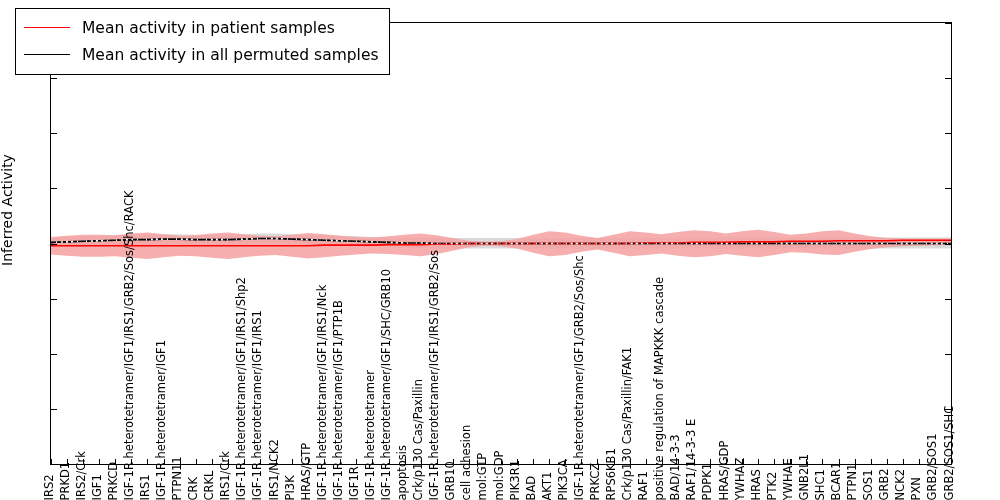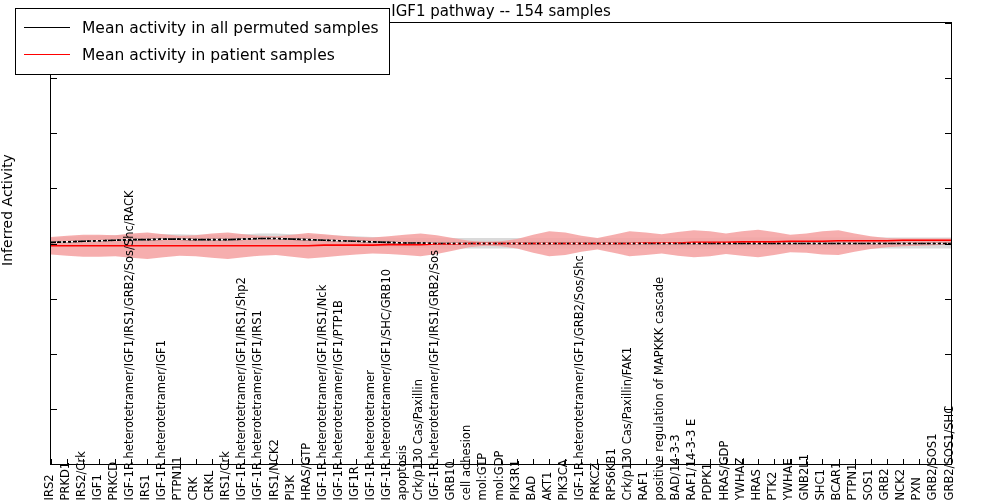--- a/index.html
+++ b/index.html
@@ -53,21 +53,20 @@
   .legend-swatch{width:46px;height:0;margin-right:12px;flex:0 0 auto;}
   .legend-swatch.black{border-top:1.6px solid #000;}
   .legend-swatch.red{border-top:1.6px solid #ff0000;}
   .legend-text{font-size:15.5px;color:#000;white-space:nowrap;}
 </style>
 </head>
 <body>
 
 <div id="root">
 
-  <div id="chart-title">IGF1 pathway -- 154 samples</div>
 
   <div id="plot-frame">
     <div id="plot-clip">
       <svg id="plot-svg" width="900" height="441" viewBox="0 0 900 441" preserveAspectRatio="none">
           <path d="M0.00 214.99 L16.07 213.88 L32.14 213.33 L48.21 212.78 L64.29 212.23 L80.36 211.68 L96.43 211.68 L112.50 211.13 L128.57 211.13 L144.64 211.68 L160.71 211.68 L176.79 211.68 L192.86 211.13 L208.93 210.58 L225.00 210.58 L241.07 211.13 L257.14 211.68 L273.21 212.23 L289.29 212.78 L305.36 213.33 L321.43 213.88 L337.50 214.44 L353.57 214.99 L369.64 214.99 L385.71 214.99 L401.79 214.99 L417.86 214.99 L433.93 214.99 L450.00 214.99 L466.07 214.99 L482.14 214.99 L498.21 214.99 L514.29 214.99 L530.36 214.99 L546.43 214.99 L562.50 214.99 L578.57 214.99 L594.64 214.99 L610.71 214.99 L626.79 214.99 L642.86 214.99 L658.93 214.99 L675.00 214.44 L691.07 214.44 L707.14 214.44 L723.21 214.44 L739.29 214.44 L755.36 214.44 L771.43 214.44 L787.50 214.44 L803.57 214.44 L819.64 214.44 L835.71 214.44 L851.79 214.44 L867.86 214.44 L883.93 214.44 L900.00 214.44 L900.00 225.46 L883.93 225.46 L867.86 225.46 L851.79 225.46 L835.71 225.46 L819.64 225.46 L803.57 225.46 L787.50 225.46 L771.43 225.46 L755.36 225.46 L739.29 225.46 L723.21 225.46 L707.14 225.46 L691.07 225.46 L675.00 225.46 L658.93 225.46 L642.86 225.46 L626.79 225.46 L610.71 225.46 L594.64 225.46 L578.57 225.46 L562.50 225.46 L546.43 225.46 L530.36 225.46 L514.29 225.46 L498.21 225.46 L482.14 225.46 L466.07 225.46 L450.00 225.46 L433.93 225.46 L417.86 225.46 L401.79 225.46 L385.71 225.46 L369.64 224.91 L353.57 224.91 L337.50 224.36 L321.43 223.81 L305.36 223.26 L289.29 222.71 L273.21 222.15 L257.14 221.60 L241.07 221.05 L225.00 220.50 L208.93 220.50 L192.86 221.05 L176.79 221.60 L160.71 221.60 L144.64 221.60 L128.57 221.05 L112.50 221.05 L96.43 221.60 L80.36 221.60 L64.29 222.15 L48.21 222.71 L32.14 223.26 L16.07 223.81 L0.00 223.81 Z" fill="#d4d4d4" fill-opacity="0.85" stroke="none"></path>
           <path d="M0.00 213.88 L16.07 212.78 L32.14 211.68 L48.21 211.68 L64.29 212.23 L80.36 210.58 L96.43 209.47 L112.50 211.13 L128.57 212.78 L144.64 212.23 L160.71 210.58 L176.79 209.47 L192.86 211.13 L208.93 212.78 L225.00 213.33 L241.07 211.68 L257.14 210.03 L273.21 211.13 L289.29 212.78 L305.36 213.88 L321.43 214.44 L337.50 213.33 L353.57 211.68 L369.64 210.58 L385.71 212.23 L401.79 214.99 L417.86 217.74 L433.93 218.85 L450.00 218.29 L466.07 216.09 L482.14 211.68 L498.21 208.37 L514.29 209.47 L530.36 212.78 L546.43 214.99 L562.50 211.68 L578.57 208.37 L594.64 209.47 L610.71 211.13 L626.79 208.92 L642.86 207.27 L658.93 208.37 L675.00 210.58 L691.07 208.37 L707.14 206.72 L723.21 208.92 L739.29 211.68 L755.36 210.58 L771.43 208.37 L787.50 207.27 L803.57 210.58 L819.64 213.33 L835.71 214.99 L851.79 215.54 L867.86 215.54 L883.93 215.54 L900.00 215.54 L900.00 221.60 L883.93 222.15 L867.86 222.71 L851.79 223.26 L835.71 224.36 L819.64 226.01 L803.57 228.77 L787.50 232.08 L771.43 231.53 L755.36 229.87 L739.29 229.32 L723.21 232.08 L707.14 234.28 L691.07 232.63 L675.00 230.97 L658.93 233.18 L642.86 234.28 L626.79 232.63 L610.71 230.42 L594.64 232.08 L578.57 233.18 L562.50 229.87 L546.43 226.56 L530.36 228.77 L514.29 232.08 L498.21 233.18 L482.14 229.87 L466.07 225.46 L450.00 223.26 L433.93 222.71 L417.86 224.36 L401.79 227.67 L385.71 230.97 L369.64 233.18 L353.57 232.08 L337.50 230.97 L321.43 230.42 L305.36 231.53 L289.29 232.63 L273.21 234.28 L257.14 235.38 L241.07 233.73 L225.00 232.08 L208.93 232.63 L192.86 234.28 L176.79 235.94 L160.71 234.83 L144.64 233.18 L128.57 232.63 L112.50 234.28 L96.43 235.94 L80.36 234.83 L64.29 233.18 L48.21 233.73 L32.14 233.73 L16.07 232.63 L0.00 231.53 Z" fill="#f4a0a0" fill-opacity="0.85" stroke="none"></path>
           <path d="M0.00 219.40 L16.07 218.85 L32.14 218.29 L48.21 217.74 L64.29 217.19 L80.36 216.64 L96.43 216.64 L112.50 216.09 L128.57 216.09 L144.64 216.64 L160.71 216.64 L176.79 216.64 L192.86 216.09 L208.93 215.54 L225.00 215.54 L241.07 216.09 L257.14 216.64 L273.21 217.19 L289.29 217.74 L305.36 218.29 L321.43 218.85 L337.50 219.40 L353.57 219.95 L369.64 219.95 L385.71 220.50 L401.79 220.50 L417.86 220.50 L433.93 220.50 L450.00 220.50 L466.07 220.50 L482.14 220.50 L498.21 220.50 L514.29 220.50 L530.36 220.50 L546.43 220.50 L562.50 220.50 L578.57 220.50 L594.64 220.50 L610.71 220.50 L626.79 220.50 L642.86 220.50 L658.93 220.50 L675.00 220.50 L691.07 220.50 L707.14 220.50 L723.21 220.50 L739.29 220.50 L755.36 220.50 L771.43 220.50 L787.50 220.50 L803.57 220.50 L819.64 220.50 L835.71 220.50 L851.79 220.50 L867.86 220.50 L883.93 220.50 L900.00 220.50 " fill="none" stroke="#000000" stroke-width="1.6"></path>
           <path d="M0.00 222.71 L16.07 222.71 L32.14 222.71 L48.21 222.71 L64.29 222.71 L80.36 222.71 L96.43 222.71 L112.50 222.71 L128.57 222.71 L144.64 222.71 L160.71 222.71 L176.79 222.71 L192.86 222.71 L208.93 222.71 L225.00 222.71 L241.07 222.71 L257.14 222.71 L273.21 222.15 L289.29 222.15 L305.36 222.15 L321.43 222.15 L337.50 221.60 L353.57 221.60 L369.64 221.60 L385.71 221.05 L401.79 221.05 L417.86 220.50 L433.93 220.50 L450.00 220.50 L466.07 220.50 L482.14 220.50 L498.21 220.50 L514.29 220.50 L530.36 220.50 L546.43 220.50 L562.50 220.50 L578.57 220.50 L594.64 219.95 L610.71 219.95 L626.79 219.95 L642.86 219.40 L658.93 219.40 L675.00 219.40 L691.07 218.85 L707.14 218.85 L723.21 218.85 L739.29 218.29 L755.36 218.29 L771.43 218.29 L787.50 217.74 L803.57 217.74 L819.64 217.74 L835.71 217.74 L851.79 217.19 L867.86 217.19 L883.93 217.19 L900.00 217.19 " fill="none" stroke="#ff0000" stroke-width="1.6"></path>
           <path d="M0.00 219.40 L16.07 218.85 L32.14 218.29 L48.21 217.74 L64.29 217.19 L80.36 216.64 L96.43 216.64 L112.50 216.09 L128.57 216.09 L144.64 216.64 L160.71 216.64 L176.79 216.64 L192.86 216.09 L208.93 215.54 L225.00 215.54 L241.07 216.09 L257.14 216.64 L273.21 217.19 L289.29 217.74 L305.36 218.29 L321.43 218.85 L337.50 219.40 L353.57 219.95 L369.64 219.95 L385.71 220.50 L401.79 220.50 L417.86 220.50 L433.93 220.50 L450.00 220.50 L466.07 220.50 L482.14 220.50 L498.21 220.50 L514.29 220.50 L530.36 220.50 L546.43 220.50 L562.50 220.50 L578.57 220.50 L594.64 220.50 L610.71 220.50 L626.79 220.50 L642.86 220.50 L658.93 220.50 L675.00 220.50 L691.07 220.50 L707.14 220.50 L723.21 220.50 L739.29 220.50 L755.36 220.50 L771.43 220.50 L787.50 220.50 L803.57 220.50 L819.64 220.50 L835.71 220.50 L851.79 220.50 L867.86 220.50 L883.93 220.50 L900.00 220.50 " fill="none" stroke="#ffffff" stroke-width="1.6" stroke-dasharray="2,3"></path>
           <path d="M0.00 219.40 L16.07 218.85 L32.14 218.29 L48.21 217.74 L64.29 217.19 L80.36 216.64 L96.43 216.64 L112.50 216.09 L128.57 216.09 L144.64 216.64 L160.71 216.64 L176.79 216.64 L192.86 216.09 L208.93 215.54 L225.00 215.54 L241.07 216.09 L257.14 216.64 L273.21 217.19 L289.29 217.74 L305.36 218.29 L321.43 218.85 L337.50 219.40 L353.57 219.95 L369.64 219.95 L385.71 220.50 L401.79 220.50 L417.86 220.50 L433.93 220.50 L450.00 220.50 L466.07 220.50 L482.14 220.50 L498.21 220.50 L514.29 220.50 L530.36 220.50 L546.43 220.50 L562.50 220.50 L578.57 220.50 L594.64 220.50 L610.71 220.50 L626.79 220.50 L642.86 220.50 L658.93 220.50 L675.00 220.50 L691.07 220.50 L707.14 220.50 L723.21 220.50 L739.29 220.50 L755.36 220.50 L771.43 220.50 L787.50 220.50 L803.57 220.50 L819.64 220.50 L835.71 220.50 L851.79 220.50 L867.86 220.50 L883.93 220.50 L900.00 220.50 " fill="none" stroke="#000000" stroke-width="1.6" stroke-dasharray="2,4"></path>
@@ -208,22 +207,22 @@
       <div class="xtl" style="left: 824.143px;">SOS1</div>
       <div class="xtl" style="left: 840.214px;">GRB2</div>
       <div class="xtl" style="left: 856.286px;">NCK2</div>
       <div class="xtl" style="left: 872.357px;">PXN</div>
       <div class="xtl" style="left: 888.429px;">GRB2/SOS1</div>
       <div class="xtl" style="left: 904.5px;">GRB2/SOS1/SHC</div>
     </div>
 
   <div id="legend">
     <div class="legend-row">
+      <span class="legend-swatch red"></span>
+      <span class="legend-text">Mean activity in patient samples</span>
+    </div>
+    <div class="legend-row">
       <span class="legend-swatch black"></span>
       <span class="legend-text">Mean activity in all permuted samples</span>
     </div>
-    <div class="legend-row">
-      <span class="legend-swatch red"></span>
-      <span class="legend-text">Mean activity in patient samples</span>
-    </div>
   </div>
 
 </div>
 
 </body></html>

